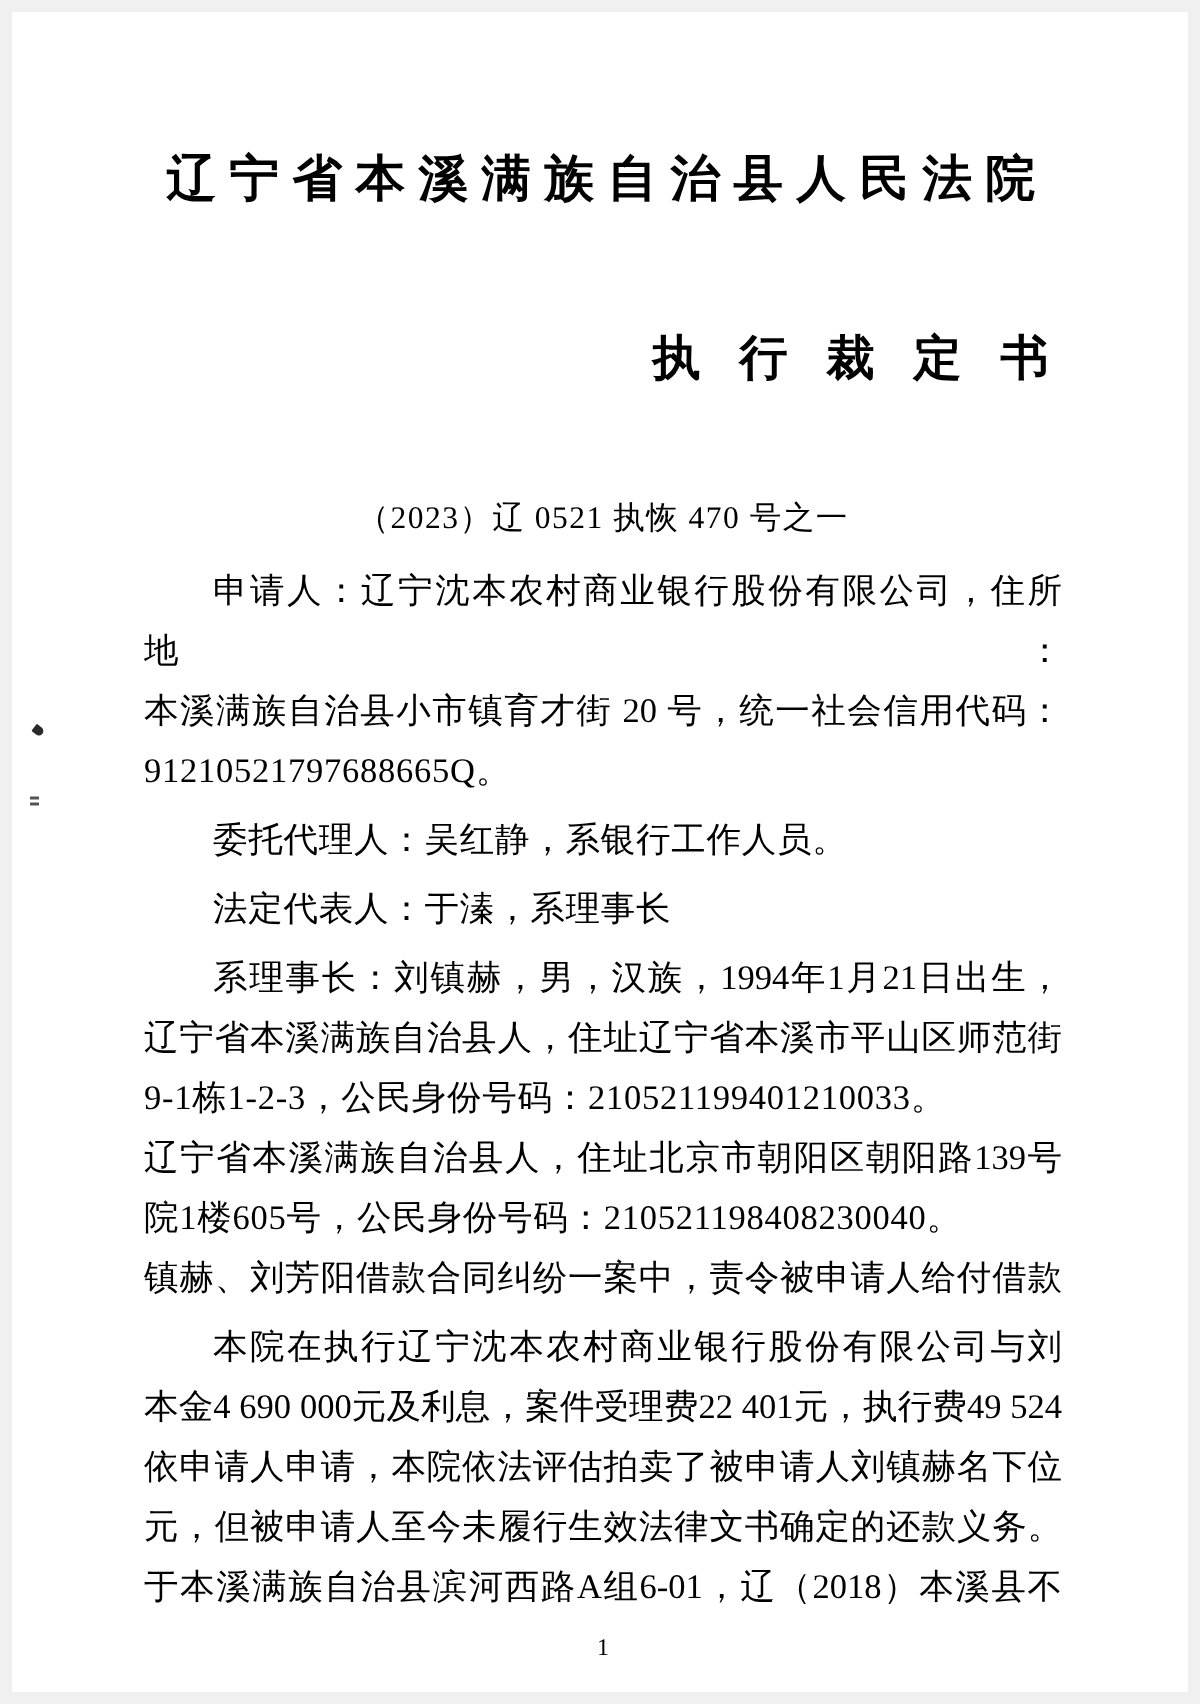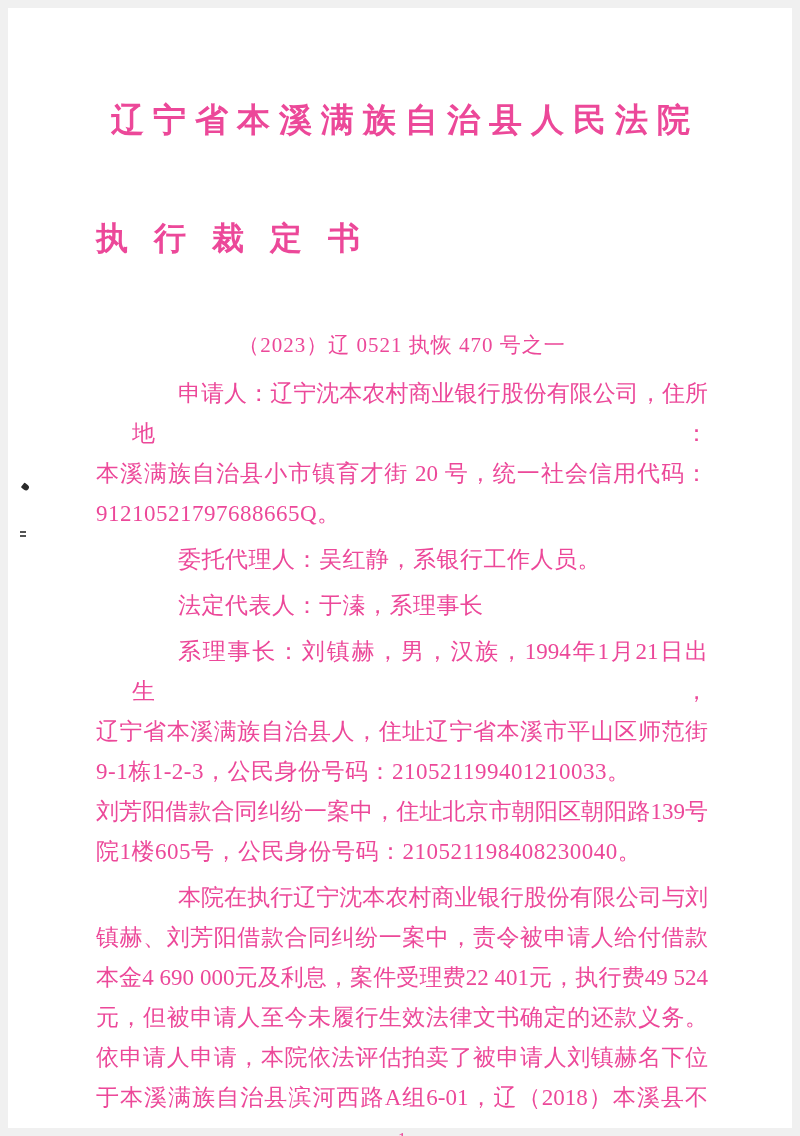--- a/index.html
+++ b/index.html
@@ -12,36 +12,36 @@
     width: 800px;
     height: 1136px;
     overflow: hidden;
   }
   .page {
     position: relative;
     width: 784px;
     height: 1120px;
     margin: 8px;
     background: #ffffff;
-    color: #ec4899;
+    color: #000000;
   }
   .page-inner {
     padding: 90px 84px 0 88px;
   }
   .court-name {
     text-align: center;
     font-size: 33px;
     font-weight: 700;
     letter-spacing: 9px;
     line-height: 44px;
     white-space: nowrap;
     margin-left: 6px; 
   }
   .doc-title {
-    text-align: left;
+    text-align: right;
     font-size: 32px;
     font-weight: 700;
     letter-spacing: 9px;
     line-height: 44px;
     margin-top: 74px;
     white-space: nowrap;
   }
   .case-number {
     text-align: center;
     font-size: 21px;
@@ -58,21 +58,21 @@
     white-space: nowrap;
     letter-spacing: 0.5px;
   }
   .line.j {
     white-space: normal;
     text-align: justify;
     text-align-last: justify;
     letter-spacing: 0;
   }
   .line.indent { text-indent: 2em; }
-  .line.para { margin-top: 6px; margin-left: 36px; }
+  .line.para { margin-top: 6px; }
   .page-number {
     text-align: center;
     font-size: 16px;
     margin-top: 12px;
   }
   .artifact {
     position: absolute;
     background: #2a2a2a;
   }
   .artifact-1 {
@@ -106,26 +106,26 @@
 
     <div class="body-text">
       <div class="line j indent para">申请人：辽宁沈本农村商业银行股份有限公司，住所地：</div>
       <div class="line j">本溪满族自治县小市镇育才街 20 号，统一社会信用代码：</div>
       <div class="line">91210521797688665Q。</div>
       <div class="line indent para">委托代理人：吴红静，系银行工作人员。</div>
       <div class="line indent para">法定代表人：于溱，系理事长</div>
       <div class="line j indent para">系理事长：刘镇赫，男，汉族，1994年1月21日出生，</div>
       <div class="line j">辽宁省本溪满族自治县人，住址辽宁省本溪市平山区师范街</div>
       <div class="line">9-1栋1-2-3，公民身份号码：210521199401210033。</div>
-      <div class="line j">刘芳阳借款合同纠纷一案中，住址北京市朝阳区朝阳路139号</div>
+      <div class="line j">辽宁省本溪满族自治县人，住址北京市朝阳区朝阳路139号</div>
       <div class="line">院1楼605号，公民身份号码：210521198408230040。</div>
+      <div class="line j">镇赫、刘芳阳借款合同纠纷一案中，责令被申请人给付借款</div>
       <div class="line j indent para">本院在执行辽宁沈本农村商业银行股份有限公司与刘</div>
-      <div class="line j">镇赫、刘芳阳借款合同纠纷一案中，责令被申请人给付借款</div>
       <div class="line j">本金4 690 000元及利息，案件受理费22 401元，执行费49 524</div>
+      <div class="line j">依申请人申请，本院依法评估拍卖了被申请人刘镇赫名下位</div>
       <div class="line j">元，但被申请人至今未履行生效法律文书确定的还款义务。</div>
-      <div class="line j">依申请人申请，本院依法评估拍卖了被申请人刘镇赫名下位</div>
       <div class="line j">于本溪满族自治县滨河西路A组6-01，辽（2018）本溪县不</div>
     </div>
 
     <div class="page-number">1</div>
 
   </div>
 </div>
 
 </body></html>

